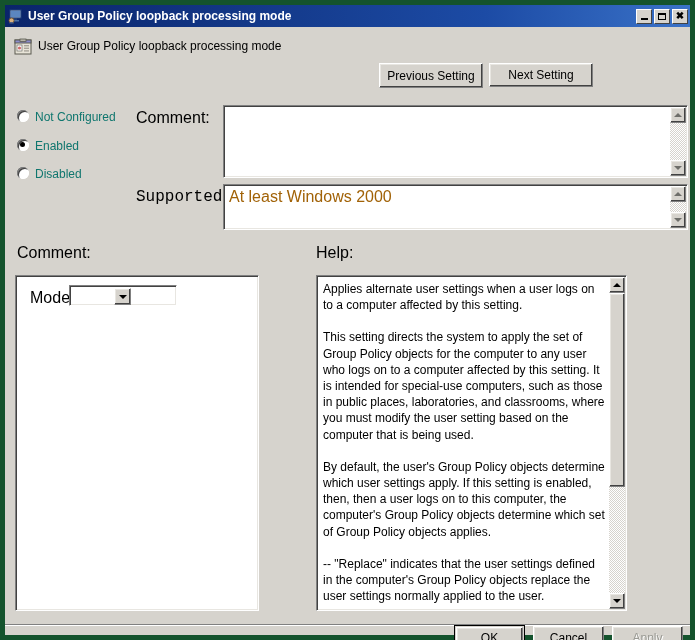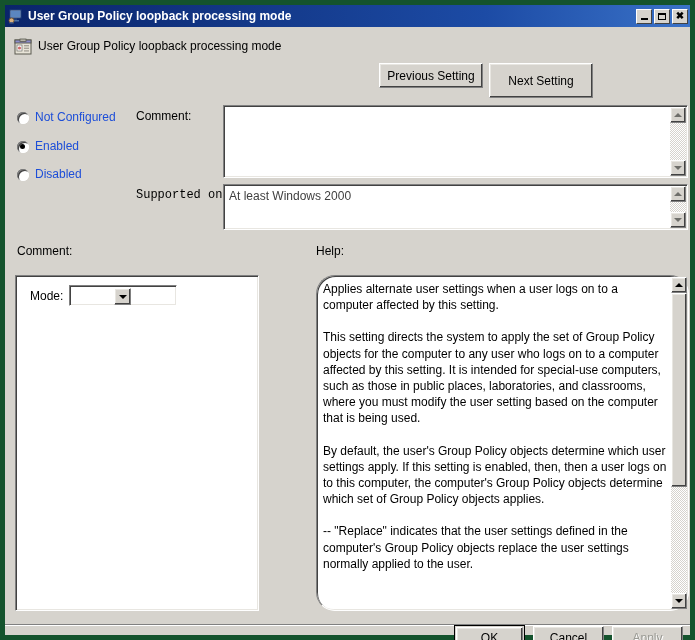--- a/index.html
+++ b/index.html
@@ -124,29 +124,29 @@
     position: absolute;
     left: 1px; top: 1px; right: 1px; bottom: 1px;
     border: 1px solid;
     border-color: #ffffff #808080 #808080 #ffffff;
     box-shadow: inset -1px -1px 0 #424242, inset 1px 1px 0 #e8e6e1;
     display: flex; align-items: center; justify-content: center;
     box-sizing: border-box;
   }
 
   #prev-setting-btn { position: absolute; left: 374px; top: 36px; width: 104px; height: 25px; }
-  #next-setting-btn { position: absolute; left: 484px; top: 36px; width: 104px; height: 35px; }
+  #next-setting-btn { position: absolute; left: 484px; top: 36px; width: 104px; height: 24px; }
 
   
   .radio-row {
     position: absolute;
     display: flex;
-    align-items: flex-end;
-    font-size: 12px;
-    color: #1d4ed8;
+    align-items: flex-start;
+    font-size: 12px;
+    color: #0f766e;
     cursor: default;
   }
   .radio {
     width: 12px; height: 12px;
     border-radius: 50%;
     background: #ffffff;
     box-shadow: inset 1px 1px 0 #808080, inset -1px -1px 0 #ffffff,
                 inset 2px 2px 0 #424242;
     margin-right: 6px;
     position: relative;
@@ -167,21 +167,21 @@
   .sunken {
     background: #ffffff;
     border: 1px solid;
     border-color: #808080 #ffffff #ffffff #808080;
     box-shadow: inset 1px 1px 0 #424242, inset -1px -1px 0 #e8e6e1;
     box-sizing: border-box;
     position: absolute;
   }
   .field-label {
     position: absolute;
-    font-size: 12px;
+    font-size: 16px;
     color: #000;
     white-space: nowrap;
   }
 
   
   .vscroll {
     position: absolute;
     right: 1px; top: 1px; bottom: 1px;
     width: 16px;
     background-color: #d6d3cd;
@@ -219,22 +219,22 @@
     border-color: #ffffff #808080 #808080 #ffffff;
     box-shadow: inset -1px -1px 0 #424242, inset 1px 1px 0 #e8e6e1;
     box-sizing: border-box;
     cursor: default;
   }
 
   
   .pane-text {
     position: absolute;
     left: 5px; top: 4px; right: 20px;
-    font-size: 12px;
-    color: #404040;
+    font-size: 16px;
+    color: #a16207;
     line-height: 15px;
   }
   .help-text {
     position: absolute;
     left: 6px; top: 5px; right: 21px; bottom: 2px;
     font-size: 12px;
     color: #000;
     line-height: 16.2px;
     overflow: hidden;
   }
@@ -389,21 +389,21 @@
     <div class="sunken" style="left:10px; top:248px; width:244px; height:336px;">
       <div class="field-label" style="left:14px; top:13px;">Mode:</div>
       <div class="combo" style="left:53px; top:9px; width:108px;flex-direction:column;">
         <span class="combo-value">Replace</span>
         <span class="combo-arrow">
             <span class="tri tri-down"></span>
           </span>
       </div>
     </div>
 
-    <div class="sunken" style="left:311px; top:248px; width:373px; height:336px;border-radius:19px;">
+    <div class="sunken" style="left:311px; top:248px; width:311px; height:336px;">
       <div class="help-text" id="help-text">
           <p>Applies alternate user settings when a user logs on to a computer affected by this setting.</p>
           <p>This setting directs the system to apply the set of Group Policy objects for the computer to any user who logs on to a computer affected by this setting. It is intended for special-use computers, such as those in public places, laboratories, and classrooms, where you must modify the user setting based on the computer that is being used.</p>
           <p>By default, the user's Group Policy objects determine which user settings apply. If this setting is enabled, then, then a user logs on to this computer, the computer's Group Policy objects determine which set of Group Policy objects applies.</p>
           <p>--   "Replace" indicates that the user settings defined in the computer's Group Policy objects replace the user settings normally applied to the user.</p>
         </div>
       <div class="vscroll">
         <div class="sb-arrow">
             <span class="tri tri-up"></span>
           </div>

